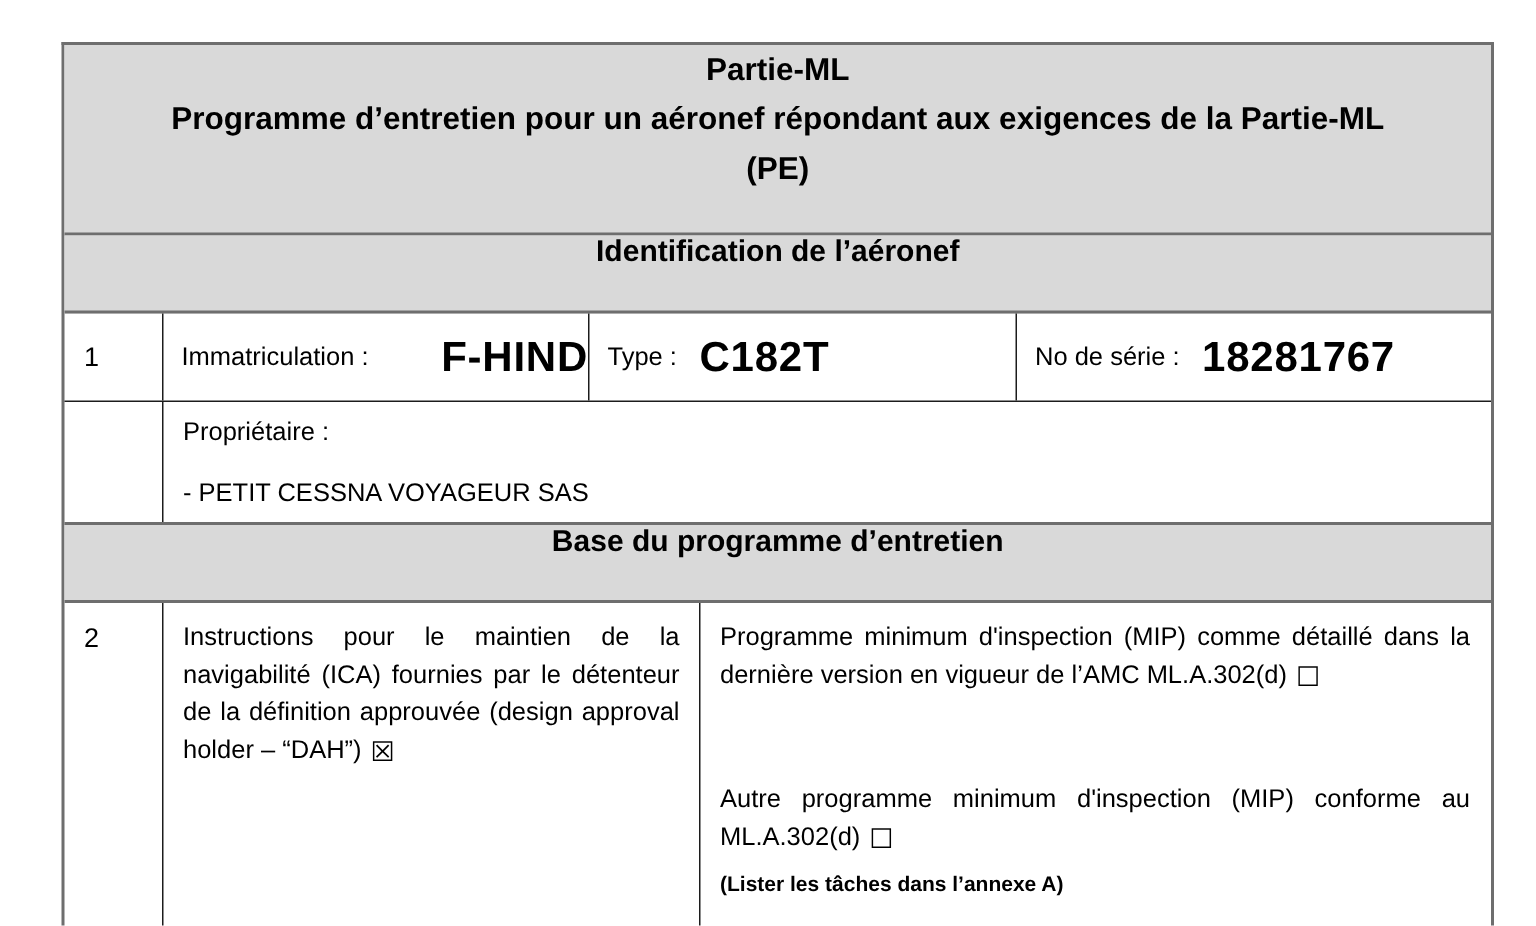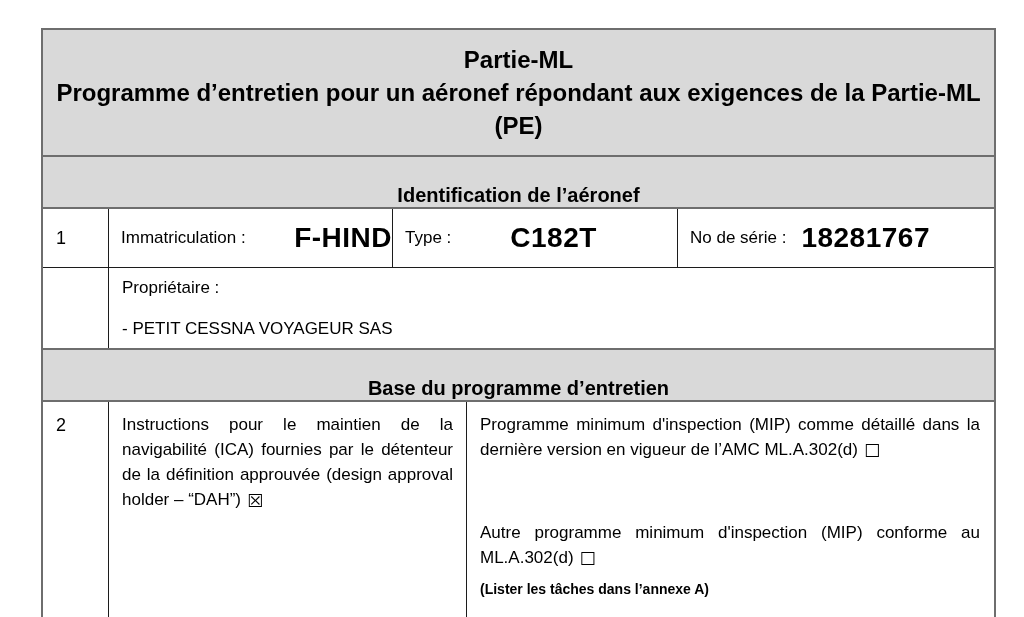--- a/index.html
+++ b/index.html
@@ -12,45 +12,45 @@
     position:absolute; left:41px; top:28px; width:955px; height:589px;
     box-sizing:border-box;
     border:2px solid var(--border-outer,#6e6e6e); border-bottom:none;
     display:flex; flex-direction:column;
   }
   .row { box-sizing:border-box; width:100%; flex:none; }
   .grey { background:var(--header-bg,#d9d9d9); }
 
   .row-title {
     height:127px; border-bottom:2px solid var(--border-outer,#6e6e6e);
-    display:flex; flex-direction:column; justify-content:center; align-items:center;
-    text-align:center; font-weight:bold; font-size:24px; line-height:33px;
+    display:flex; flex-direction:column; align-items:center;
+    text-align:center; font-weight:bold; font-size:21px; line-height:33px;
   }
   .row-sec {
     height:52px; border-bottom:2px solid var(--border-outer,#6e6e6e);
-    display:flex; align-items:flex-end; justify-content:center;
+    display:flex; align-items:flex-start; justify-content:center;
     font-weight:bold; font-size:20px;
   }
   .row-1 { height:59px; border-bottom:1px solid var(--border-thin,#1c1c1c); display:flex; }
   .row-prop { height:82px; border-bottom:2px solid var(--border-outer,#6e6e6e); display:flex; }
   .row-2 { flex:1 1 auto; display:flex; }
 
   .cell { box-sizing:border-box; }
   .num-col {
     width:66px; flex:none; border-right:1px solid var(--border-thin,#1c1c1c);
     font-size:18px; padding-left:13px;
   }
   .row-1 .num-col { display:flex; align-items:center; }
   .row-2 .num-col { padding-top:13px; }
 
   .kv-cell { display:flex; align-items:center; padding-left:12px; white-space:nowrap; overflow:hidden; }
   .kv-cell .label { font-size:17px; }
   .kv-cell .value { font-size:28px; font-weight:bold; margin-left:15px; letter-spacing:0.5px; }
   .c-immat { width:284px; flex:none; border-right:1px solid var(--border-thin,#1c1c1c);justify-content:space-between; }
-  .c-type  { width:285px; flex:none; border-right:1px solid var(--border-thin,#1c1c1c);gap:44px; }
+  .c-type  { width:285px; flex:none; border-right:1px solid var(--border-thin,#1c1c1c); }
   .c-serial{ flex:1 1 auto; }
 
   .prop-cell { flex:1 1 auto; padding:10px 14px 0 13px; font-size:17px; }
   .prop-line2 { margin-top:21px; }
 
   .ica-cell {
     width:358px; flex:none; border-right:1px solid var(--border-thin,#1c1c1c);
     padding:10px 13px 12px 13px; font-size:17px; line-height:25px; text-align:justify;
   }
   .mip-cell { flex:1 1 auto; padding:10px 14px 0 13px; font-size:17px; line-height:25px; }

